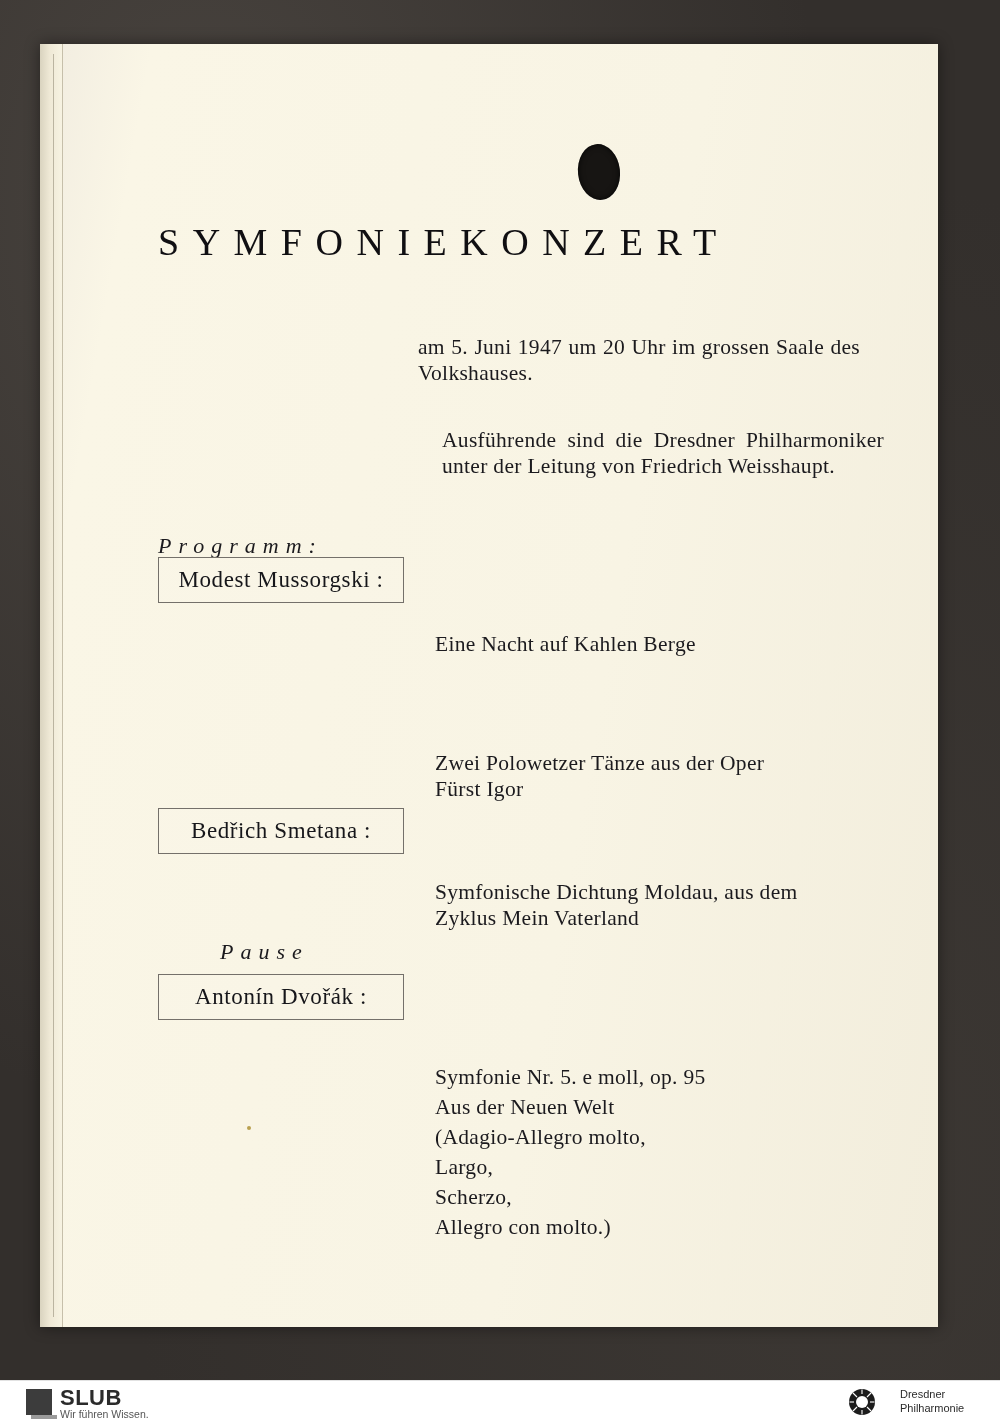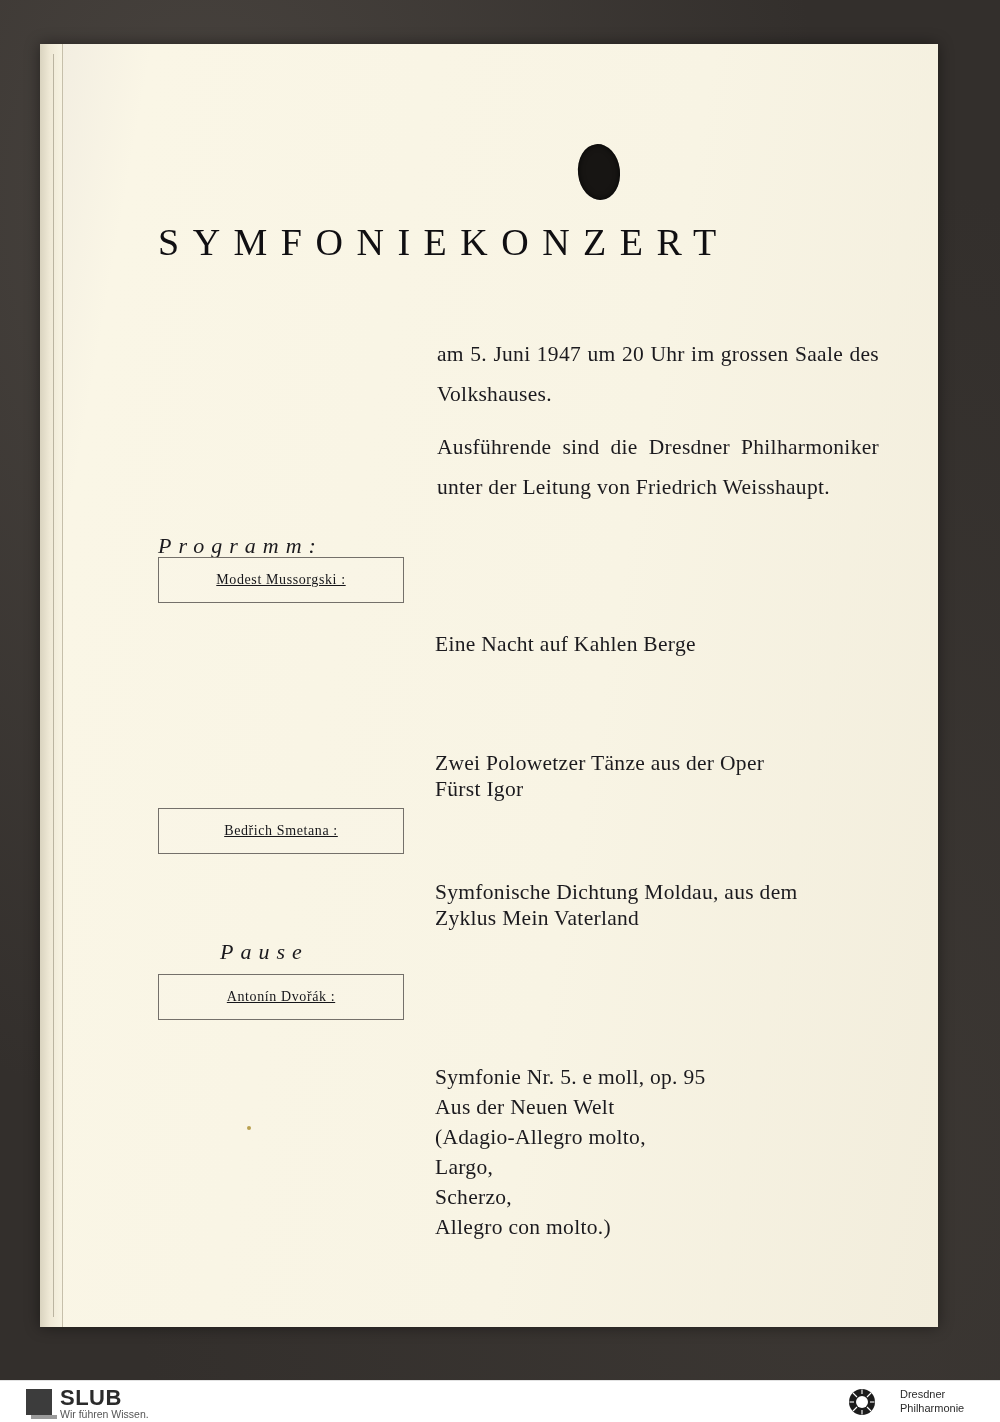--- a/index.html
+++ b/index.html
@@ -91,30 +91,30 @@
     top: 176px;
     font-size: 38px;
     letter-spacing: 13.5px;
     font-weight: 400;
     white-space: nowrap;
     color: #100f12;
   }
 
   .body-block {
     position: absolute;
-    left: 375px;
+    left: 356px;
     width: 442px;
     font-size: 21.5px;
-    line-height: 40px;
+    line-height: 26px;
     text-align: justify;
     color: #1b1a1e;
     letter-spacing: 0.3px;
   }
   #intro-block { top: 290px; }
-  #performers-block { top: 383px; }
+  #performers-block { top: 383px; margin-left: 24px; }
 
   #programm-label {
     position: absolute;
     left: 96px;
     top: 489px;
     font-style: italic;
     font-size: 22px;
     letter-spacing: 7px;
     color: #1b1a1e;
   }
@@ -131,25 +131,24 @@
 
   .composer-box {
     position: absolute;
     left: 96px;
     width: 244px;
     height: 44px;
     border: 1px solid #74706a;
     display: flex;
     align-items: center;
     justify-content: center;
-    font-size: 14px;
+    font-size: 23px;
     letter-spacing: 0.6px;
     color: #16161a;
     background: rgba(255,255,255,0.05);
-    text-decoration: underline;
   }
 
   .work-text {
     position: absolute;
     left: 373px;
     width: 460px;
     font-size: 21.5px;
     line-height: 26px;
     color: #1b1a1e;
     letter-spacing: 0.3px;

